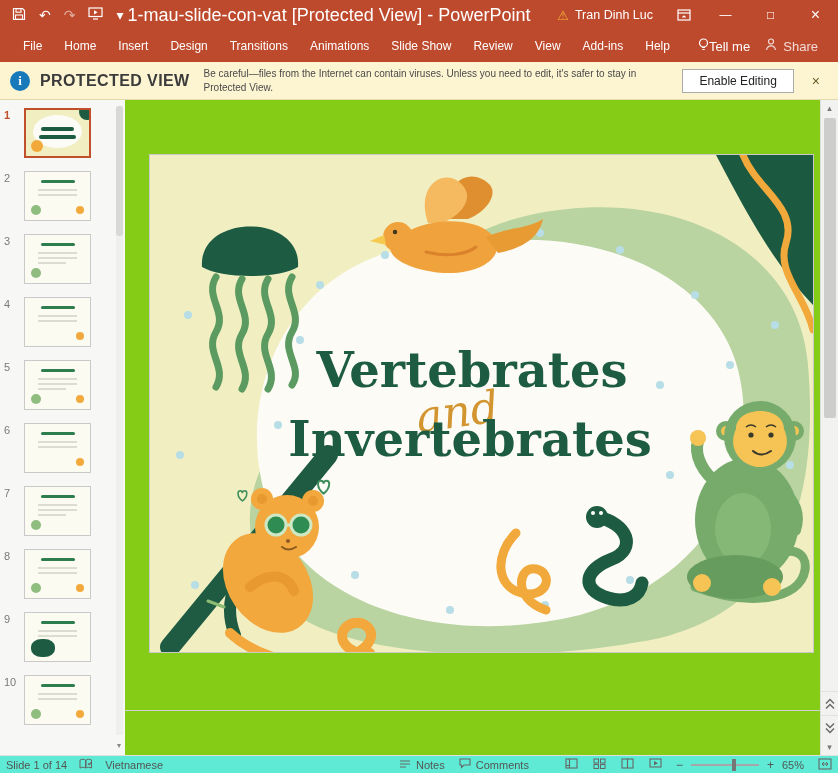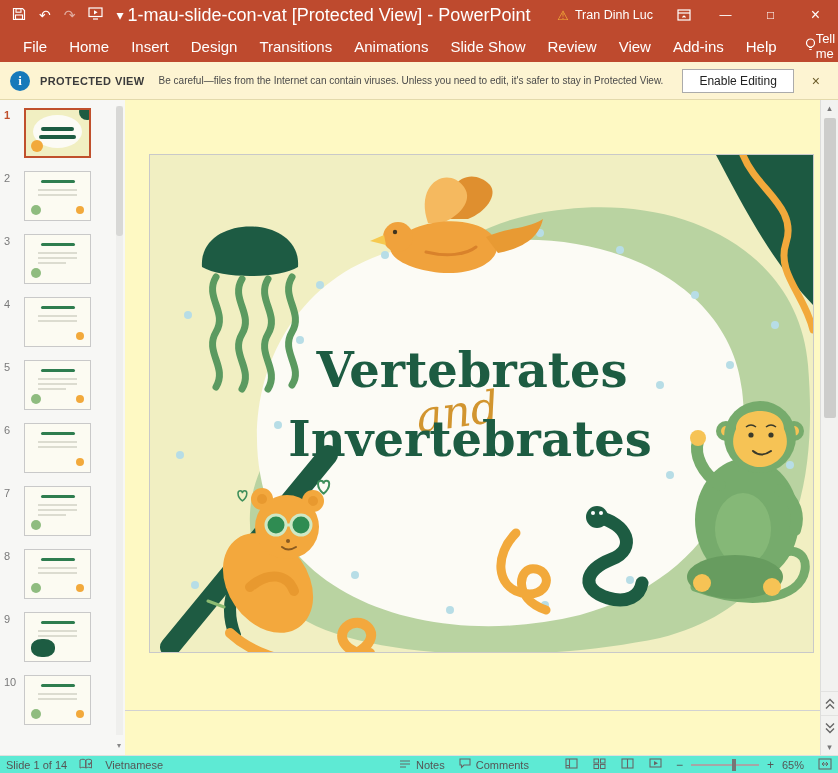--- a/index.html
+++ b/index.html
@@ -15,28 +15,28 @@
   .title-text { position:absolute; left:0; right:180px; text-align:center; font-size:18px; pointer-events:none; white-space:nowrap; }
   .tb-right { margin-left:auto; display:flex; align-items:center; z-index:2; }
   .account { display:flex; align-items:center; gap:6px; font-size:12.5px; padding:0 12px; }
   .warn { color:#F7B239; font-size:13px; }
   .ribbon-opts { padding:0 12px; display:flex; align-items:center; }
   .winbtn { width:45px; height:30px; display:flex; align-items:center; justify-content:center; font-size:12px; color:#fff; }
   .winbtn.close { font-size:16px; }
 
   
   .menubar { height:32px; background:#BE4A2E; display:flex; align-items:center; color:#fff; padding-left:12px; flex:0 0 auto; }
-  .menu-item { padding:7px 11px; font-size:15px; white-space:nowrap; }
+  .menu-item { padding:7px 11px; font-size:12px; white-space:nowrap; }
   .tellme { display:flex; align-items:center; padding:7px 11px; margin-left:6px; }
   .share { margin-left:auto; margin-right:20px; display:flex; align-items:center; gap:6px; opacity:.8; }
 
   
   .pvbar { height:38px; background:#FDF4D2; display:flex; align-items:center; padding:0 10px; gap:10px; flex:0 0 auto; border-bottom:1px solid #E3D9AC; }
   .pv-icon { width:20px; height:20px; border-radius:50%; background:#1779BA; color:#fff; font-weight:bold; font-size:13px; display:flex; align-items:center; justify-content:center; font-family:"Liberation Serif","DejaVu Serif",serif; flex:0 0 auto; }
-  .pv-label { font-size:11px; font-weight:bold; color:#3b3b3b; letter-spacing:.4px; white-space:nowrap; padding-right:4px; }
+  .pv-label { font-size:16px; font-weight:bold; color:#3b3b3b; letter-spacing:.4px; white-space:nowrap; padding-right:4px; }
   .pv-msg { font-size:10px; color:#4a4a4a; max-width:548px; line-height:1.4; }
   .pv-btn { margin-left:auto; background:#fff; border:1px solid #ABABAB; font-size:12px; padding:4px 16px; color:#222; white-space:nowrap; font-family:inherit; }
   .pv-close { padding:0 8px; color:#6b5c2a; font-size:14px; }
 
   
   .content { flex:1; display:flex; min-height:0; }
   .panel { width:125px; background:#F7F7F5; position:relative; padding-top:8px; overflow:hidden; flex:0 0 auto; }
   .thumb-row { display:flex; margin:0 0 13px 4px; }
   .thumb-num { width:16px; font-size:11px; color:#7a7a7a; padding-top:1px; }
   .thumb { width:67px; height:50px; background:#FCFBF2; border:1px solid #C9C9C9; position:relative; overflow:hidden; margin-left:4px; }
@@ -51,21 +51,21 @@
   .t1 .t-oval { position:absolute; left:7px; top:5px; right:7px; bottom:8px; background:#FCFBF5; border-radius:50%; }
   .t1 .t-title { position:absolute; top:17px; left:15px; right:15px; height:4px; background:#1D5C42; border-radius:2px; }
   .t1 .t-title2 { top:25px; left:13px; right:13px; }
   .t1 .t-corner { position:absolute; right:-6px; top:-6px; width:16px; height:16px; border-radius:50%; background:#1D5C42; }
   .t1 .t-orange { position:absolute; left:5px; bottom:4px; width:12px; height:12px; border-radius:50%; background:#F2A93B; }
   .thumb.t9 .t-blob1 { width:24px; height:18px; border-radius:45%; background:#1D5C42; bottom:4px; }
   .panel-scroll { position:absolute; right:2px; top:6px; bottom:20px; width:7px; background:#EFEFED; }
   .panel-scroll .pthumb { position:absolute; top:0; left:0; width:7px; height:130px; background:#D8D8D6; border-radius:3px; }
   .panel-down { position:absolute; right:0; bottom:3px; width:12px; height:12px; font-size:8px; color:#888; text-align:center; line-height:12px; }
 
-  .editor { flex:1; position:relative; background:#fef9c3; min-width:0; }
+  .editor { flex:1; position:relative; background:#84cc16; min-width:0; }
   .slide-canvas { position:absolute; left:25px; top:55px; width:663px; height:497px; background:#fff; box-shadow:0 0 0 1px #C9C9C9; }
   .slide-canvas svg { display:block; width:100%; height:100%; }
   .notes-splitter { position:absolute; left:0; right:0; top:610px; border-top:1px solid #D2D2D2; }
 
   .vscroll { width:18px; background:#F2F2F0; border-left:1px solid #DDDDDB; display:flex; flex-direction:column; align-items:center; font-size:9px; color:#777; flex:0 0 auto; }
   .vs-btn { height:16px; width:18px; display:flex; align-items:center; justify-content:center; }
   .vs-track { flex:1; width:18px; position:relative; }
   .vs-thumb { position:absolute; top:2px; left:3px; width:12px; height:300px; background:#CDCDCB; border-radius:2px; }
   .vs-chev { height:24px; width:18px; display:flex; align-items:center; justify-content:center; border-top:1px solid #E2E2E0; }
 

